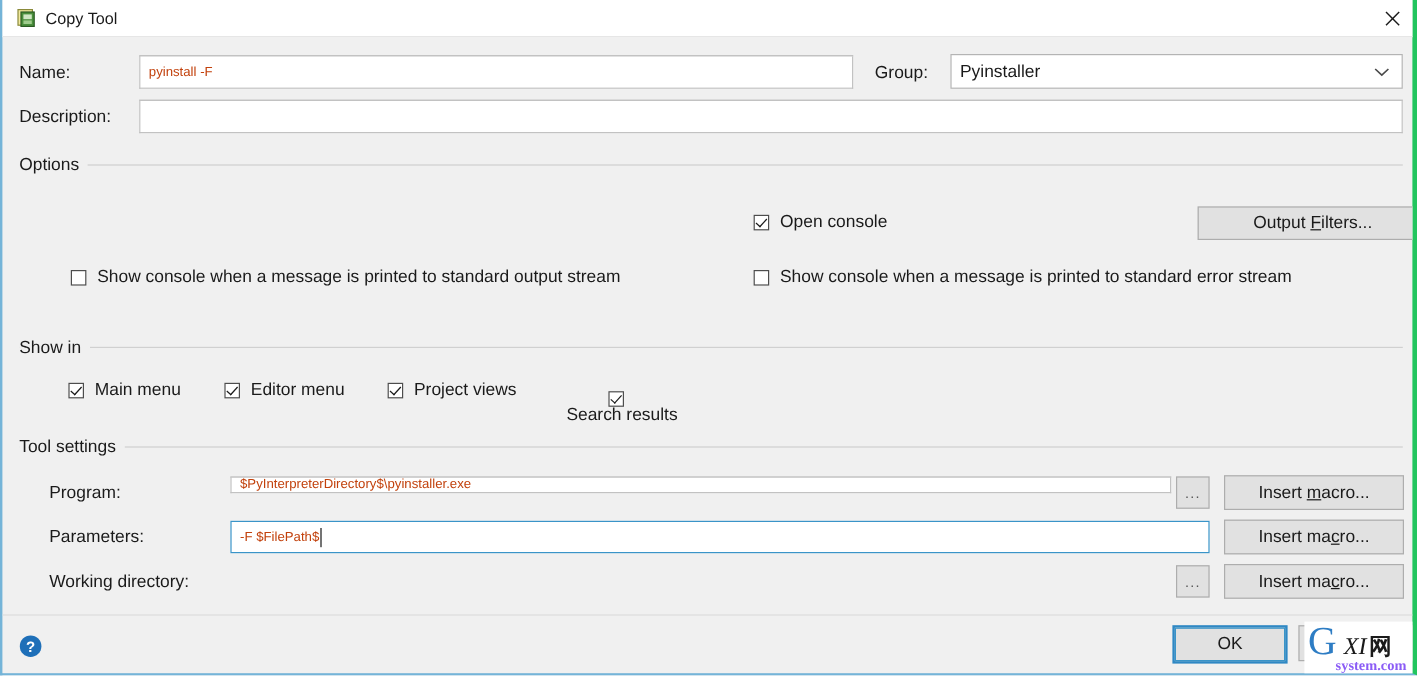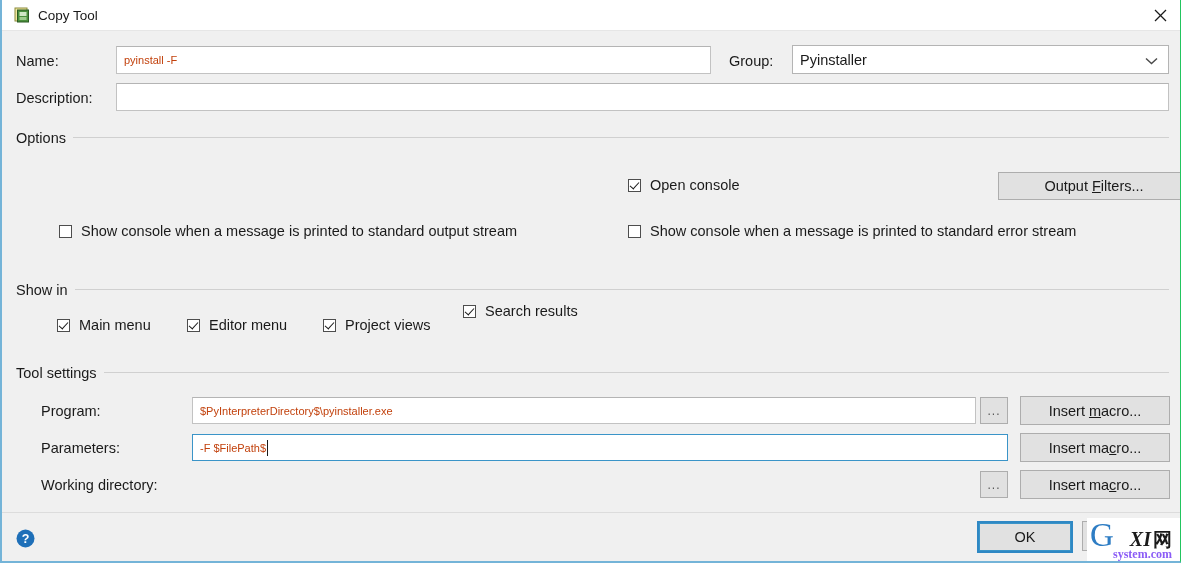--- a/index.html
+++ b/index.html
@@ -12,21 +12,21 @@
     -webkit-font-smoothing: antialiased;
   }
   #app {
     position: relative;
     width: 1181px;
     height: 563px;
     overflow: hidden;
     background: #f0f0f0;
     box-sizing: border-box;
     border-left: 2px solid #74b4d8;
-    border-right: 1px solid #22c55e;
+    border-right: 4px solid #22c55e;
     border-bottom: 2px solid #74b4d8;
   }
 
   
   .titlebar {
     position: absolute;
     left: 0; top: 0;
     width: 1181px;
     height: 31px;
     background: #ffffff;
@@ -219,23 +219,23 @@
   .wm-g {
     font-family: "Liberation Serif", serif;
     font-size: 33px;
     color: #2e7dc4;
     line-height: 1;
   }
   .wm-xi {
     font-family: "Liberation Serif", serif;
     font-size: 20px;
     font-style: italic;
-    font-weight: bold;
-    color: #1a1a1a;
-    margin-left: 16px;
+    font-weight: normal;
+    color: #1a1a1a;
+    margin-left: 6px;
     line-height: 1;
   }
   .wm-cn {
     font-family: "DejaVu Sans", sans-serif;
     font-size: 19px;
     font-weight: bold;
     color: #1a1a1a;
     margin-left: 2px;
     line-height: 1;
   }
@@ -319,30 +319,30 @@
     <span class="cblabel">Main menu</span>
   </div>
   <div class="cbrow" style="left:185px; top:318px;">
     <span class="cbox checked"></span>
     <span class="cblabel">Editor menu</span>
   </div>
   <div class="cbrow" style="left:321px; top:318px;">
     <span class="cbox checked"></span>
     <span class="cblabel">Project views</span>
   </div>
-  <div class="cbrow" style="left:461px; top:304px;">
+  <div class="cbrow" style="left:461px; top:326px;flex-direction:column;">
     <span class="cbox checked"></span>
     <span class="cblabel">Search results</span>
   </div>
 
   <span class="group-title" style="left:14px; top:366px; z-index:2;">Tool settings</span>
   <div class="group-rule" style="left:14px; top:372px; width:1153px;"></div>
 
   <span class="lbl" style="left:39px; top:404px;">Program:</span>
-  <div class="field" style="left:190px; top:397px; width:784px; height:27px;">$PyInterpreterDirectory$\pyinstaller.exe</div>
+  <div class="field" style="left:190px; top:397px; width:784px; height:14px;">$PyInterpreterDirectory$\pyinstaller.exe</div>
   <div class="btn dots" style="left:978px; top:397px; width:28px; height:27px;">
     <span>...</span>
   </div>
   <div class="btn" style="left:1018px; top:396px; width:150px; height:29px;">
     <span>Insert <u>m</u>acro...</span>
   </div>
 
   <span class="lbl" style="left:39px; top:441px;">Parameters:</span>
   <div class="field focused" style="left:190px; top:434px; width:816px; height:27px;">
     <span>-F $FilePath$</span>

